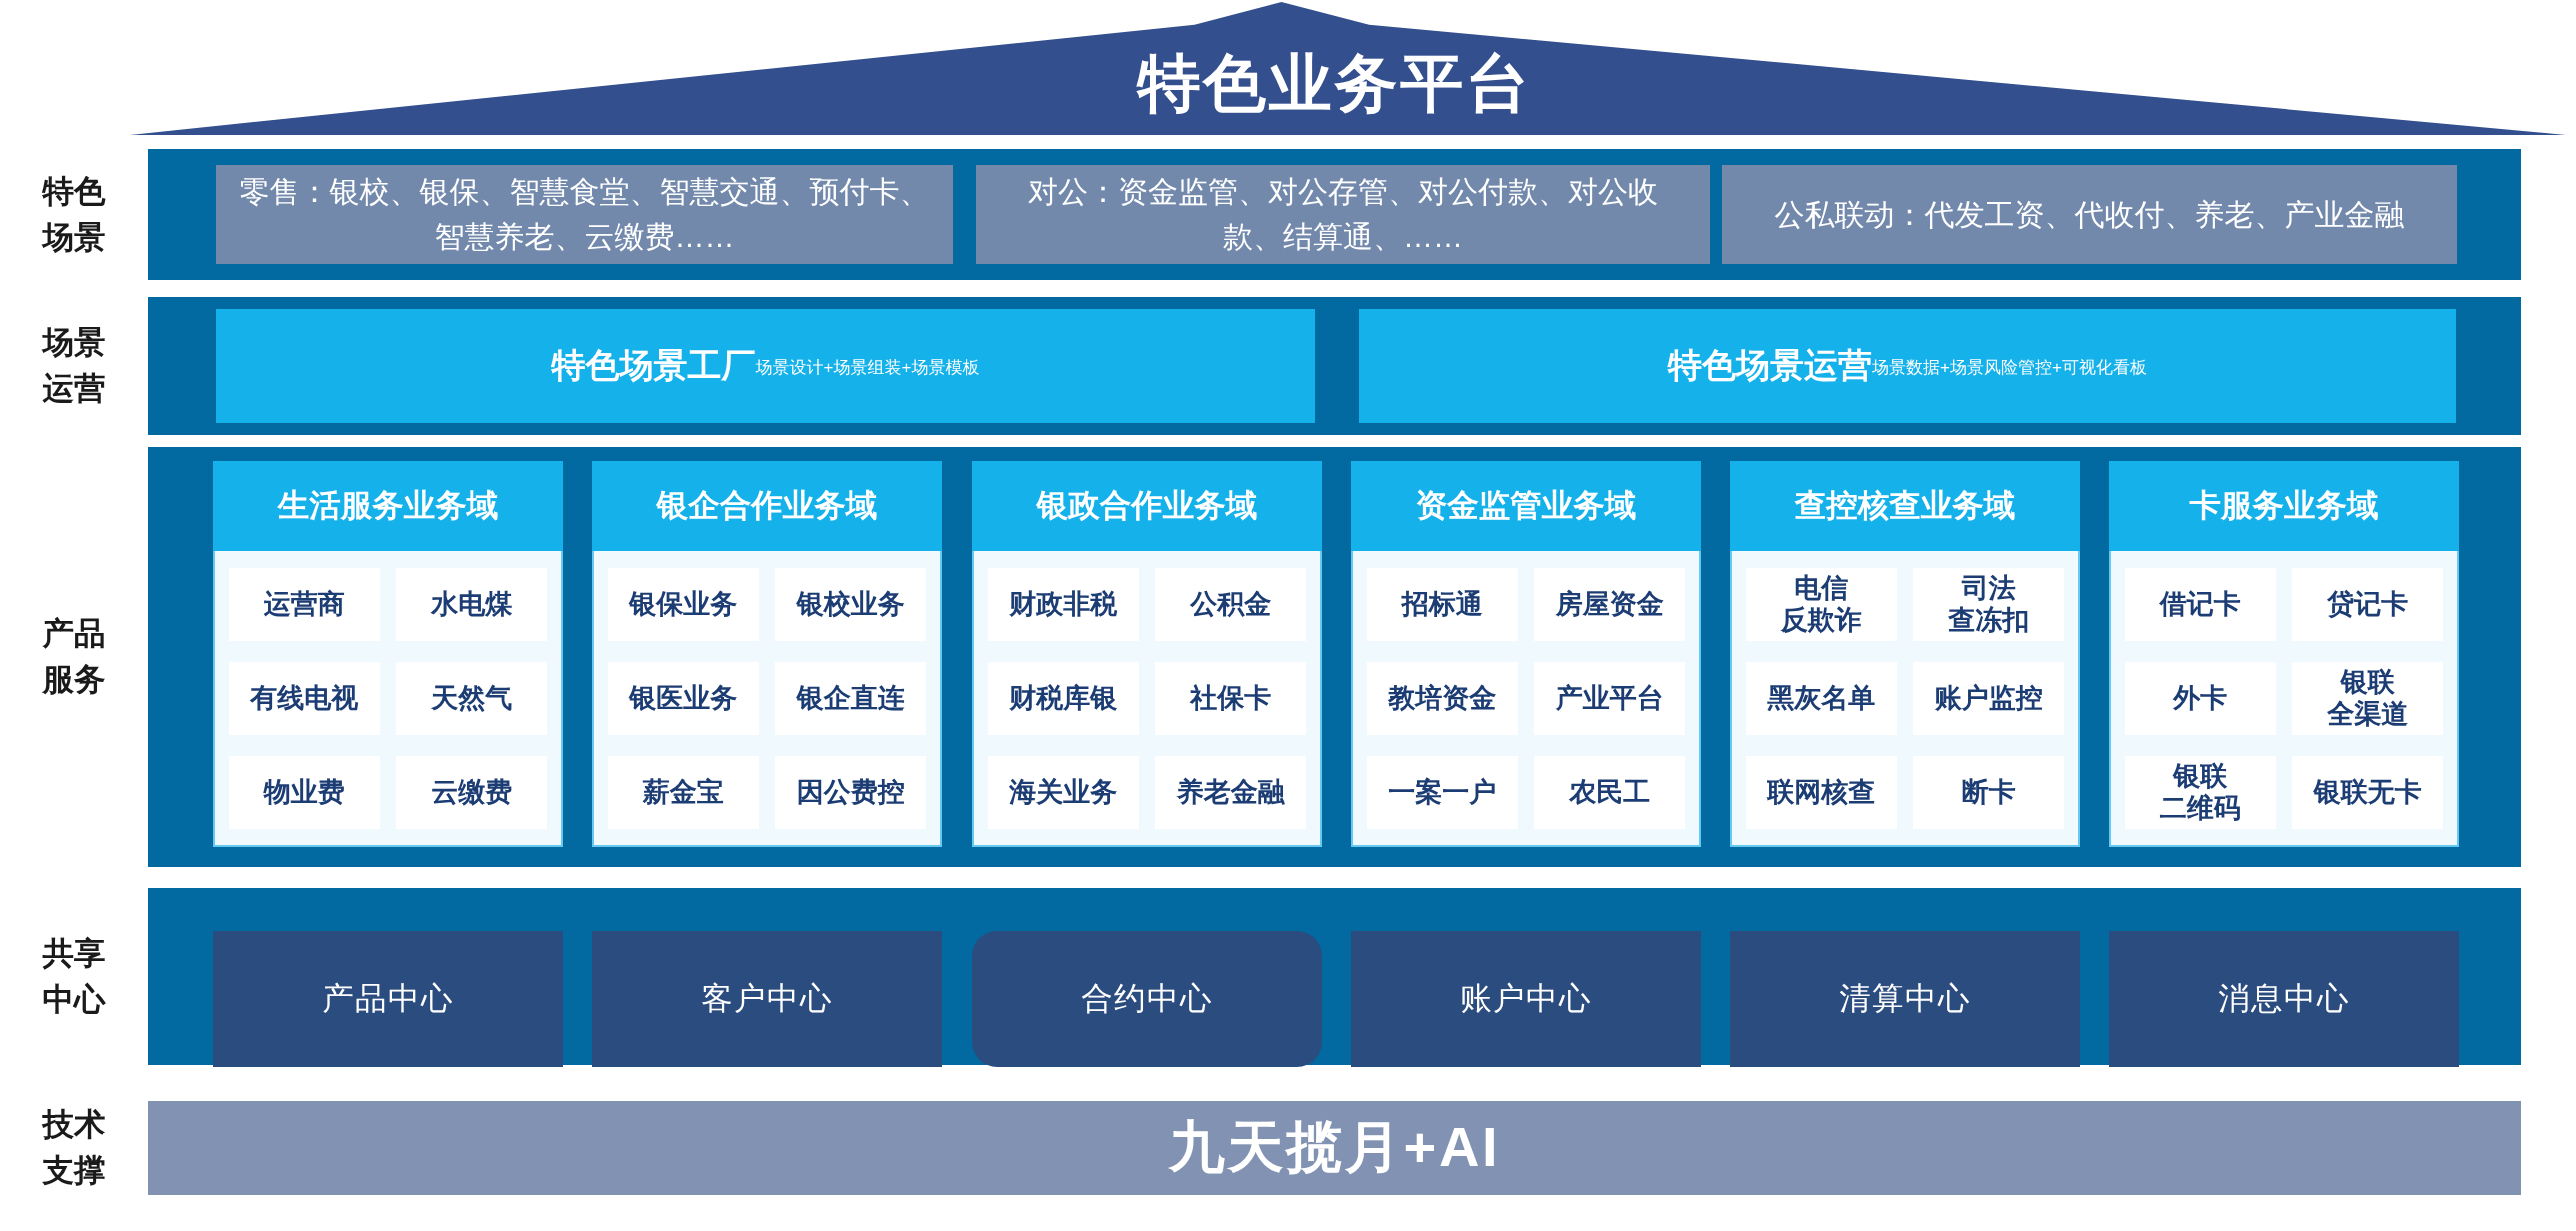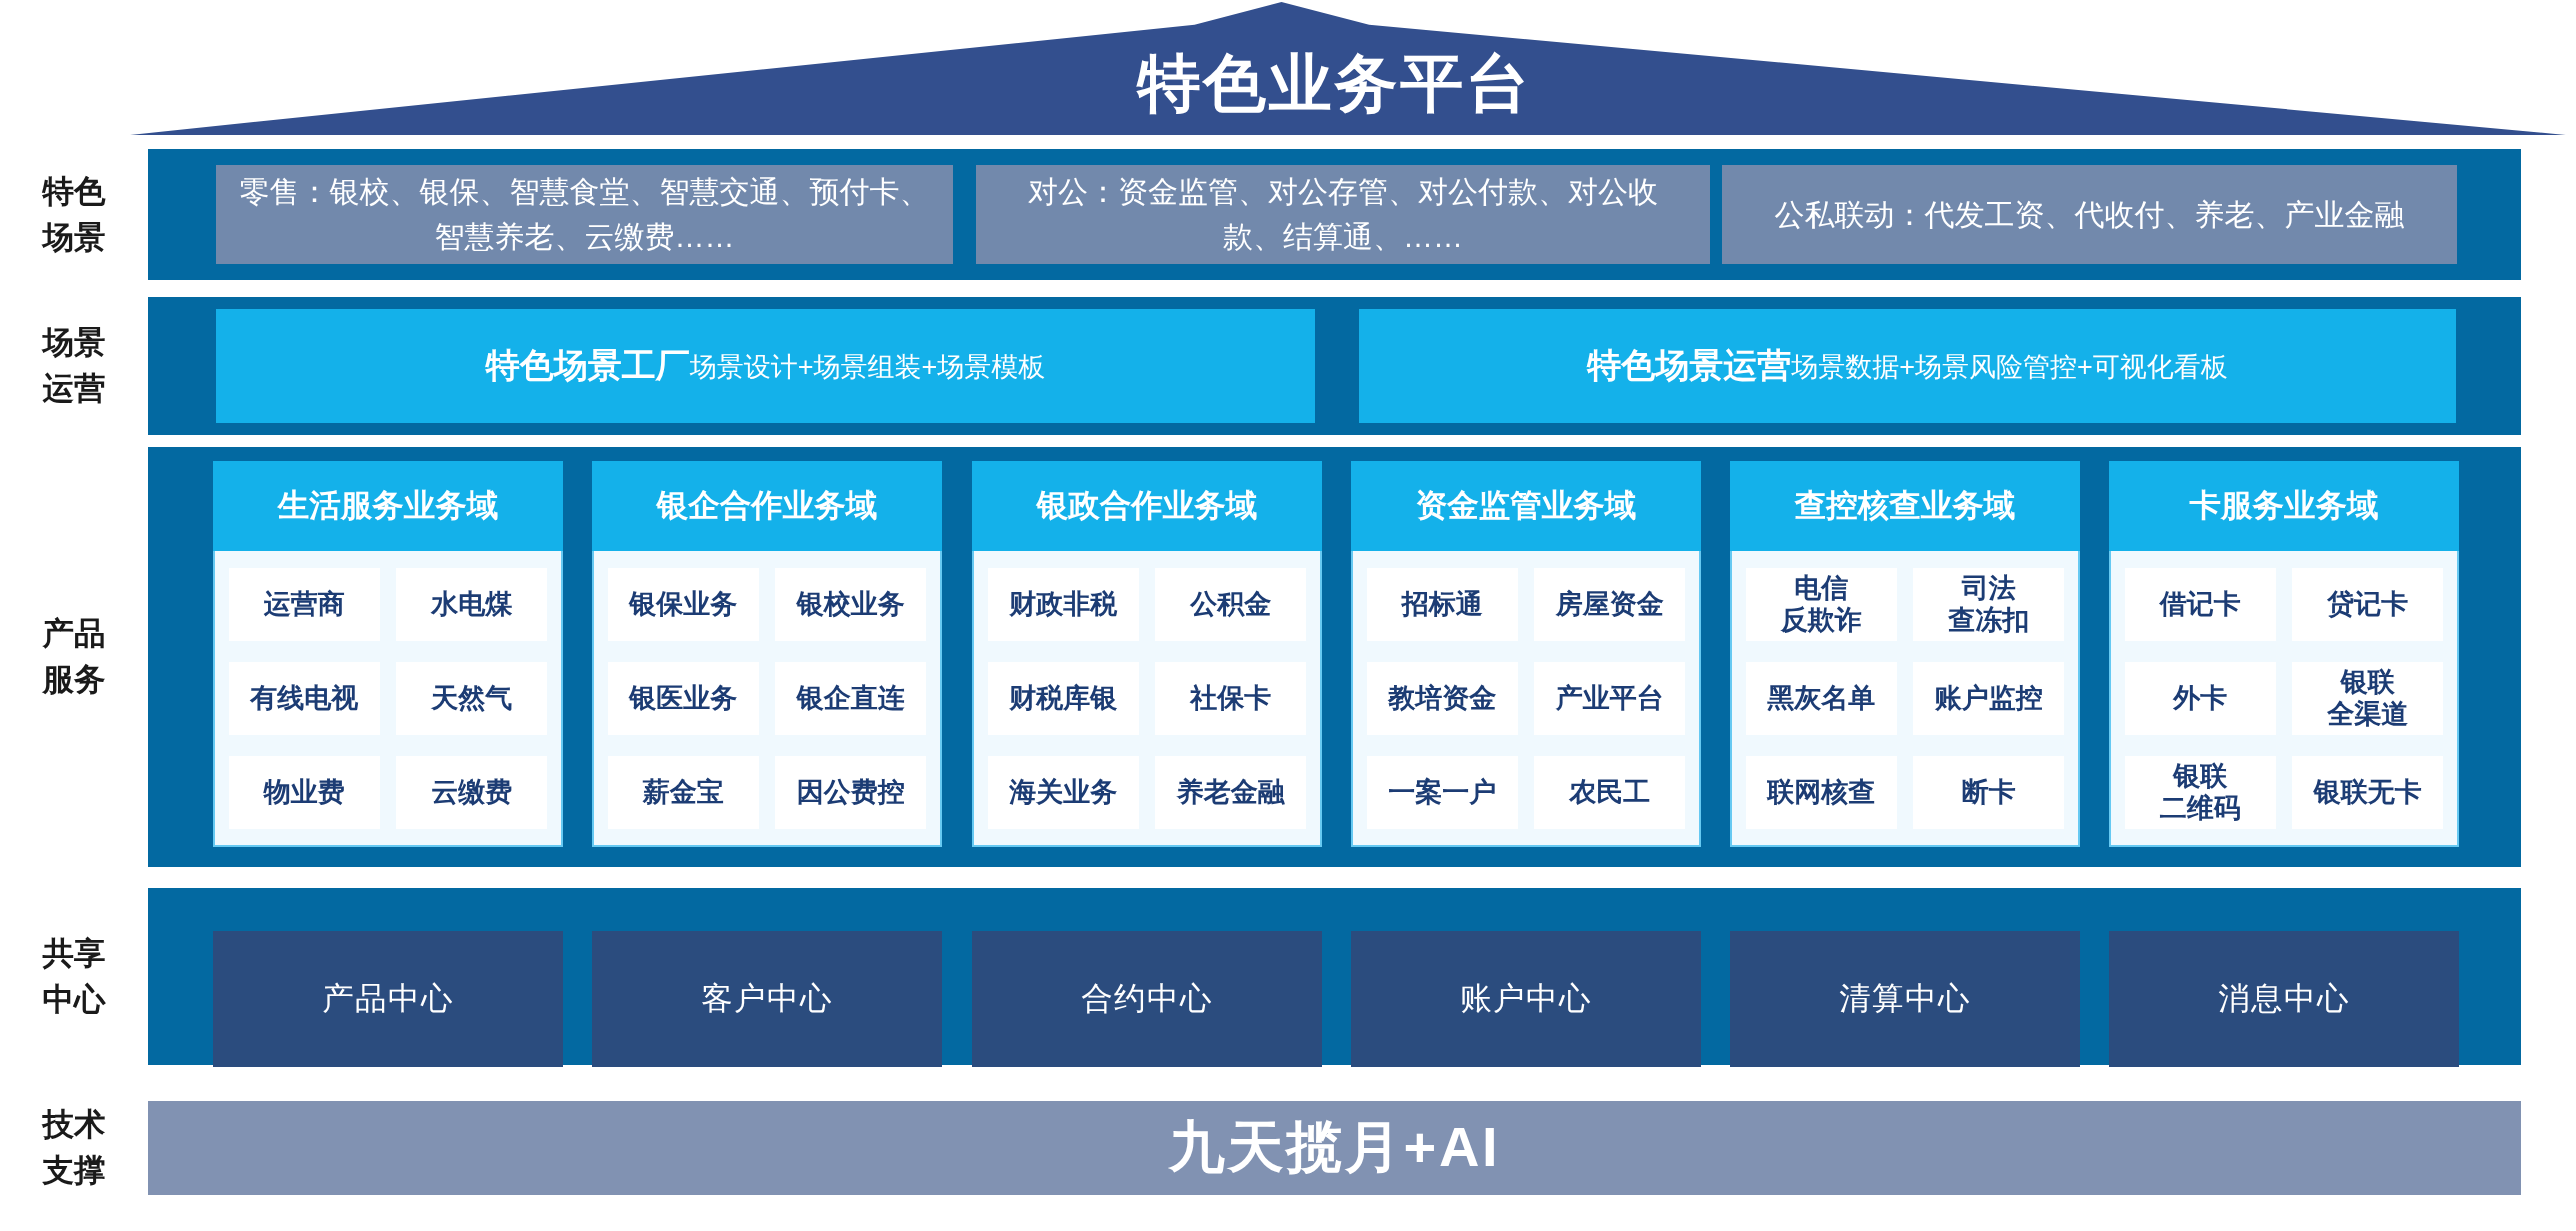--- a/index.html
+++ b/index.html
@@ -34,38 +34,38 @@
   .scene-box.s1{left:68px;width:737px;}
   .scene-box.s2{left:828px;width:734px;}
   .scene-box.s3{left:1574px;width:735px;}
 
   
   .op-box{position:absolute;top:11.6px;height:114px;background:#14b1ea;color:#ffffff;
     display:flex;align-items:center;justify-content:center;}
   .op-box.o1{left:68px;width:1099px;}
   .op-box.o2{left:1211px;width:1097px;}
   .op-title{font-size:34px;font-weight:bold;}
-  .op-sub{font-size:27px;margin-top:3px;}
+  .op-sub{font-size:17px;margin-top:3px;}
 
   
   .prod-card{position:absolute;top:14.4px;width:350px;height:373px;}
   .prod-card.c1{left:65px;}  .prod-card.c2{left:444px;}  .prod-card.c3{left:824px;}
   .prod-card.c4{left:1203px;}.prod-card.c5{left:1582px;} .prod-card.c6{left:1961px;}
   .prod-header{height:90px;background:#14b1ea;color:#ffffff;font-size:31.5px;font-weight:bold;
     display:flex;align-items:center;justify-content:center;}
   .prod-body{height:296px;box-sizing:border-box;border:2.1px solid #66c9f2;border-top:none;
     background:#f0f9fe;display:grid;grid-template-columns:1fr 1fr;grid-template-rows:1fr 1fr 1fr;
     column-gap:16.4px;row-gap:20.5px;padding:16.4px 13.7px;}
   .prod-cell{background:#ffffff;color:#1c3c74;font-size:27px;font-weight:600;line-height:1.2;
     display:flex;align-items:center;justify-content:center;text-align:center;white-space:pre-line;}
 
   
   .center-box{position:absolute;top:43px;width:350px;height:136px;background:#2b4c7e;color:#ffffff;
     font-size:31.5px;display:flex;align-items:center;justify-content:center;letter-spacing:1.4px;}
-  .center-box.m1{left:65px;}  .center-box.m2{left:444px;}  .center-box.m3{left:824px;}
+  .center-box.m1{left:65px;}  .center-box.m2{left:444px;}  .center-box.m3{left:824px;border-radius:25px;}
   .center-box.m4{left:1203px;}.center-box.m5{left:1582px;} .center-box.m6{left:1961px;}
 
   
   .tech-bar{position:absolute;left:148px;top:1101px;width:2373px;height:94px;background:#8192b2;
     color:#ffffff;font-size:56px;font-weight:bold;display:flex;align-items:center;justify-content:center;
     letter-spacing:2.7px;}
 </style>
 </head>
 <body>
 

